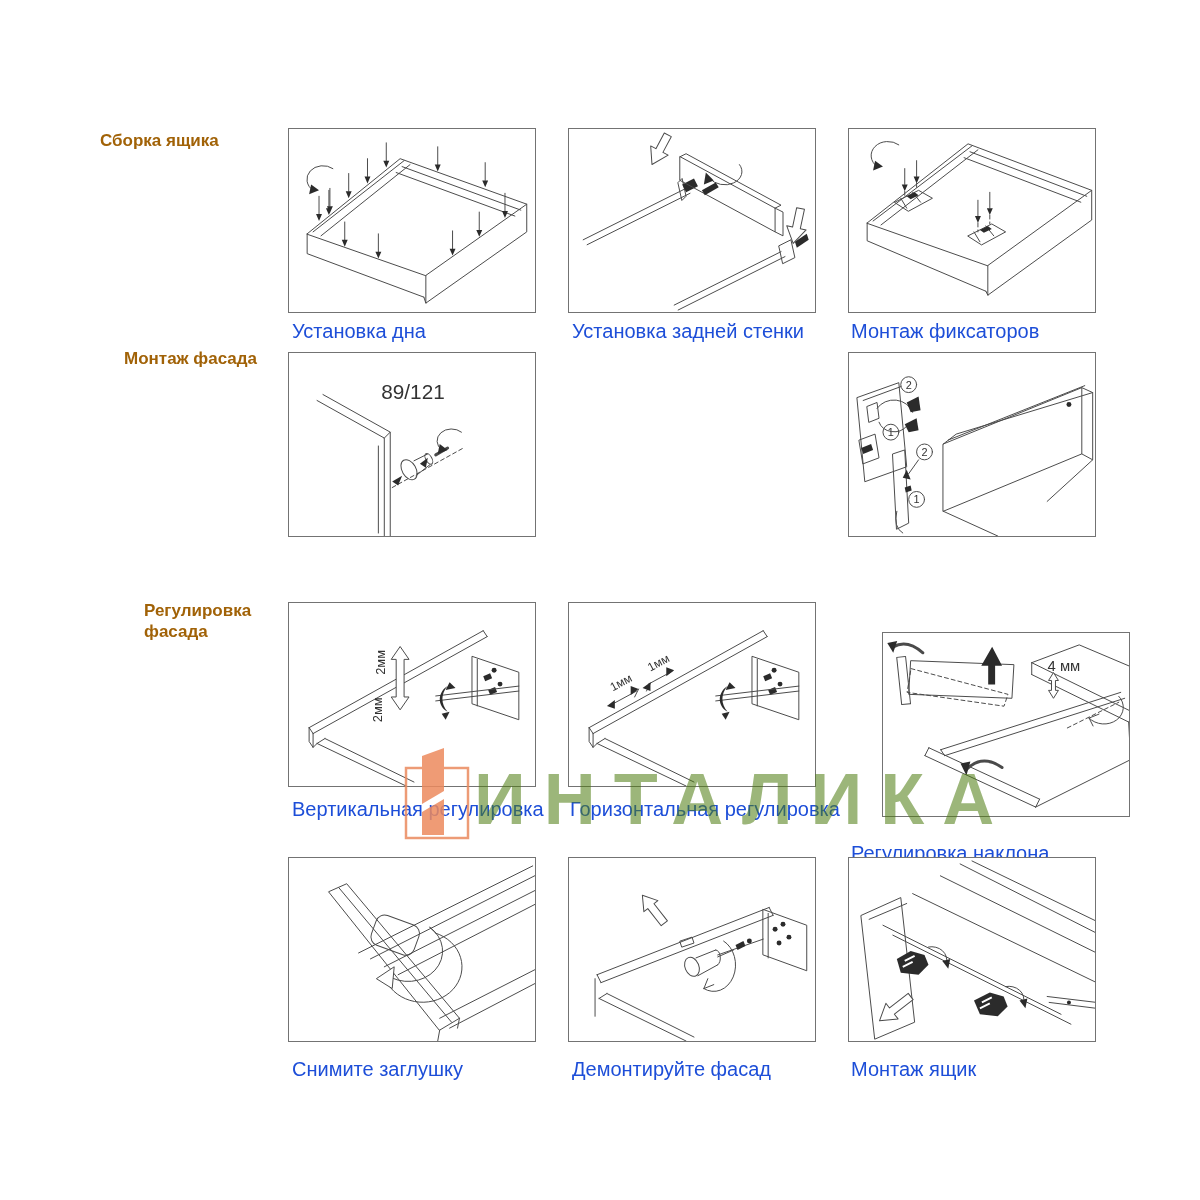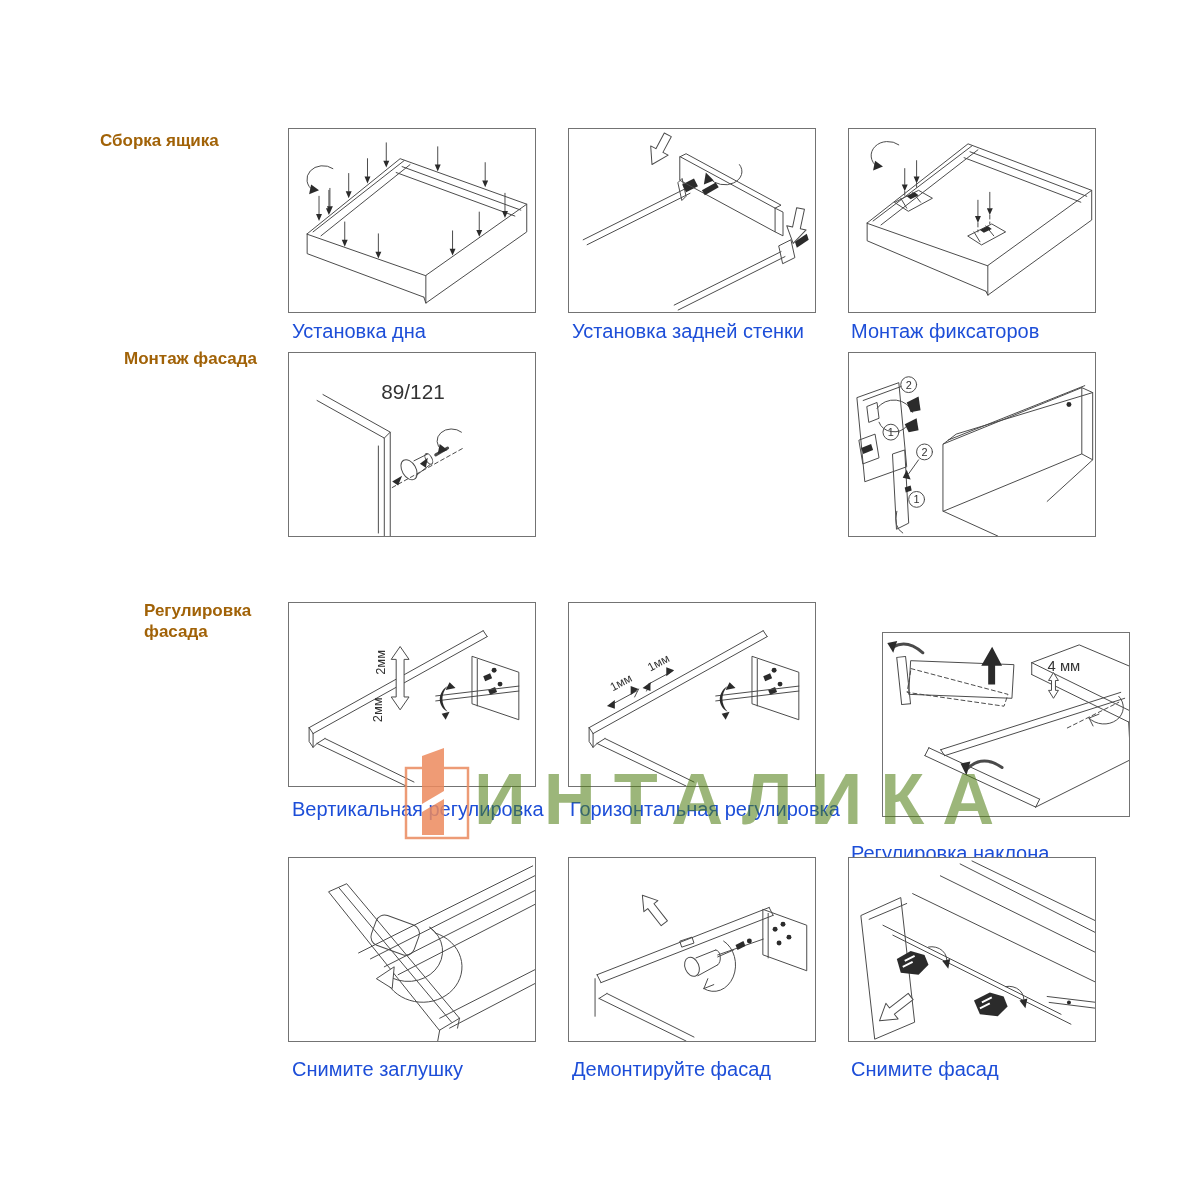--- a/index.html
+++ b/index.html
@@ -227,21 +227,21 @@
       <path class="s" d="M158,130 A15,13 0 0 1 176,146"></path>
       <polygon class="f" points="172,144 180,142 178,152"></polygon>
       <path class="s" d="M200,140 L250,146 M202,146 L250,152"></path>
       <circle class="f" cx="222" cy="146" r="2"></circle>
       <polygon class="w" points="-4,0 4,0 4,24 10,24 0,40 -10,24 -4,24" transform="translate(62,140) rotate(52)"></polygon>
     </svg>
   </div>
 
   <div class="caption" style="left:292px;top:1058px;">Снимите заглушку</div>
   <div class="caption" style="left:572px;top:1058px;">Демонтируйте фасад</div>
-  <div class="caption" style="left:851px;top:1058px;">Снимите фасад</div>
+  <div class="caption" style="left:851px;top:1058px;">Монтаж ящик</div>
 
   <svg class="wm-logo" viewBox="0 0 68 94">
     <rect x="3" y="22" width="62" height="70" fill="none" stroke="#ea8a5f" stroke-width="2.5"></rect>
     <polygon points="19,10 41,2 41,45 19,58" fill="#ed8a5e"></polygon>
     <polygon points="19,66 41,53 41,89 19,89" fill="#ed8a5e"></polygon>
   </svg>
   <div class="wm-text">ИНТАЛИКА</div>
 
 </div>
 

